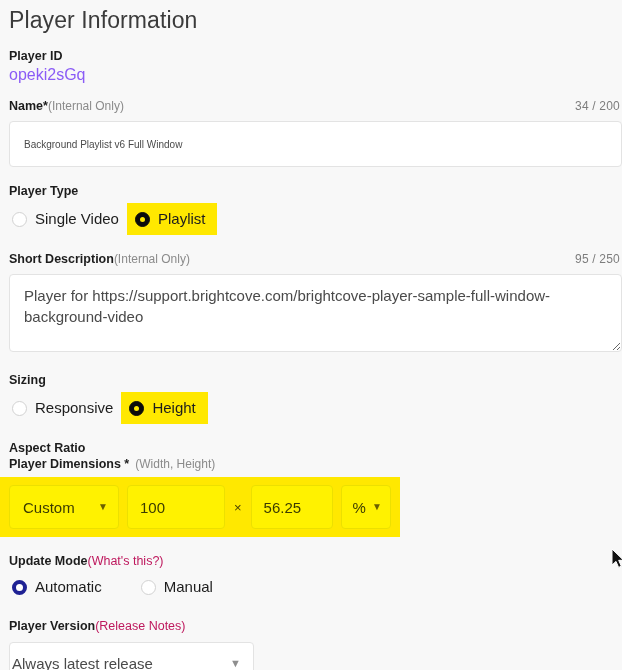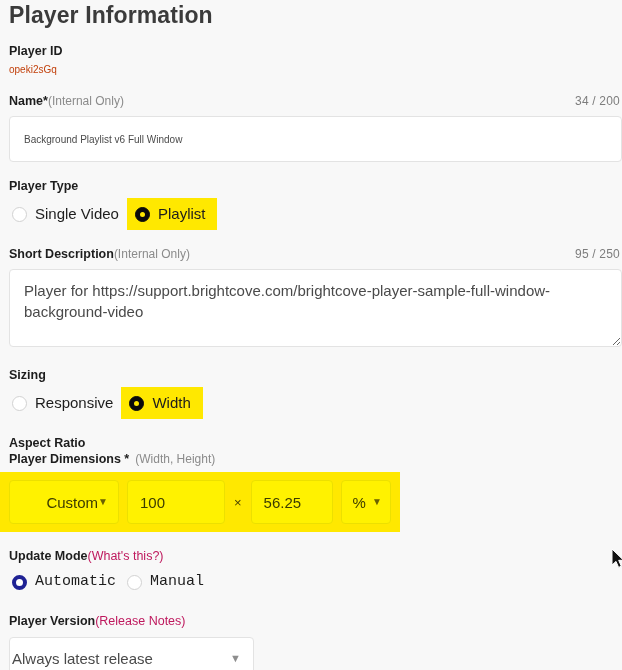--- a/index.html
+++ b/index.html
@@ -19,24 +19,25 @@
     position: relative;
     width: 622px;
     height: 670px;
     box-sizing: border-box;
     padding: 0 0 0 9px;
   }
 
   
   .page-title {
     font-size: 23px;
-    font-weight: 700;
+    font-weight: 400;
     color: #3b3b3b;
     letter-spacing: 0.1px;
     margin: 0;
+    padding-top: 5px;
     line-height: 30px;
   }
 
   
   .field-label {
     font-size: 12.5px;
     font-weight: bold;
     color: #1d1d1d;
     line-height: 16px;
   }
@@ -63,22 +64,22 @@
     color: #7d7d7d;
     font-weight: normal;
     letter-spacing: 0.2px;
   }
 
   
   .player-id-block {
     margin-top: 13px;
   }
   .player-id-value {
-    font-size: 10px;
-    color: #c2410c;
+    font-size: 16px;
+    color: #8b5cf6;
     line-height: 20px;
     margin-top: 1px;
   }
 
   
   .text-input {
     box-sizing: border-box;
     width: 100%;
     height: 46px;
     background: #ffffff;
@@ -198,21 +199,21 @@
     border-radius: 4px;
     height: 44px;
     display: flex;
     align-items: center;
     font-size: 15px;
     color: #3c3c00;
     font-family: "Liberation Sans", sans-serif;
   }
   .sel-aspect {
     width: 132px;
-    justify-content: flex-end;
+    justify-content: space-between;
     padding: 0 10px 0 13px;
   }
   .inp-width {
     width: 98px;
     padding: 0 12px;
   }
   .inp-height {
     width: 82px;
     padding: 8px 12px;
   }
@@ -236,22 +237,22 @@
   .inline-link {
     color: #be185d;
     font-size: 12.5px;
     font-weight: normal;
     text-decoration: none;
     cursor: pointer;
   }
   .update-mode-row {
     display: flex;
     align-items: flex-end;
+    gap: 28px;
     margin-top: 3px;
-    font-family: Liberation Mono, monospace;
   }
 
   
   .version-select {
     box-sizing: border-box;
     margin-top: 8px;
     width: 245px;
     height: 43px;
     background: #ffffff;
     border: 1px solid #e3e3e3;
@@ -334,21 +335,21 @@
 
   <div class="section">
     <div class="field-label">Sizing</div>
     <div class="radio-group">
       <div class="radio-item">
         <span class="radio-dot off"></span>
         <span>Responsive</span>
       </div>
       <div class="radio-item hl">
         <span class="radio-dot on-black"></span>
-        <span>Width</span>
+        <span>Height</span>
       </div>
     </div>
   </div>
 
   <div>
     <div class="dim-labels">
       <span class="field-label l1">Aspect Ratio</span>
       <span class="l2">
         <span class="field-label"><span>Player Dimensions</span>&nbsp;<span class="req">*</span></span>
         <span class="muted">(Width, Height)</span>

